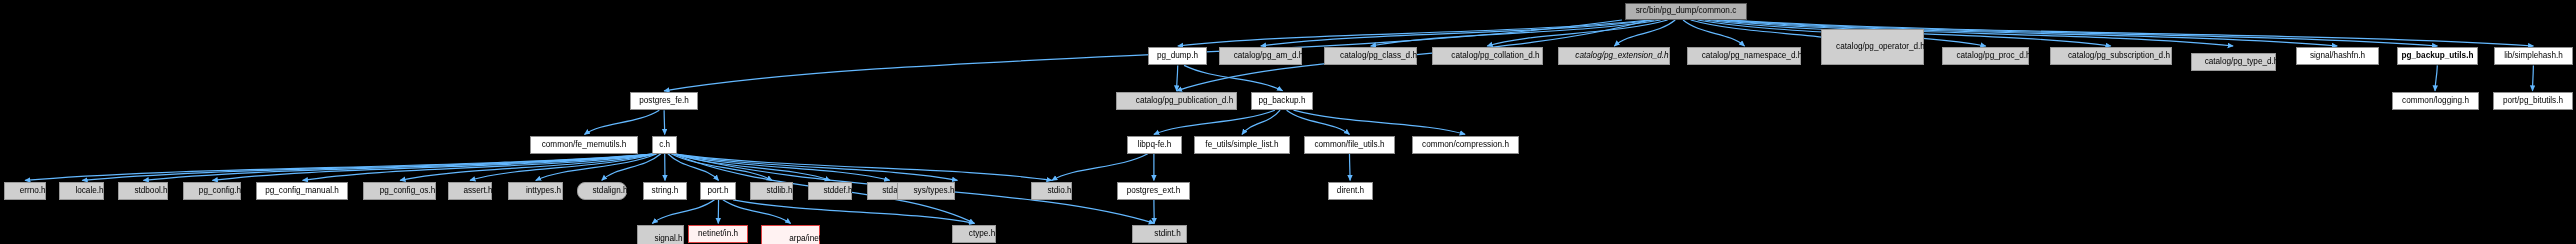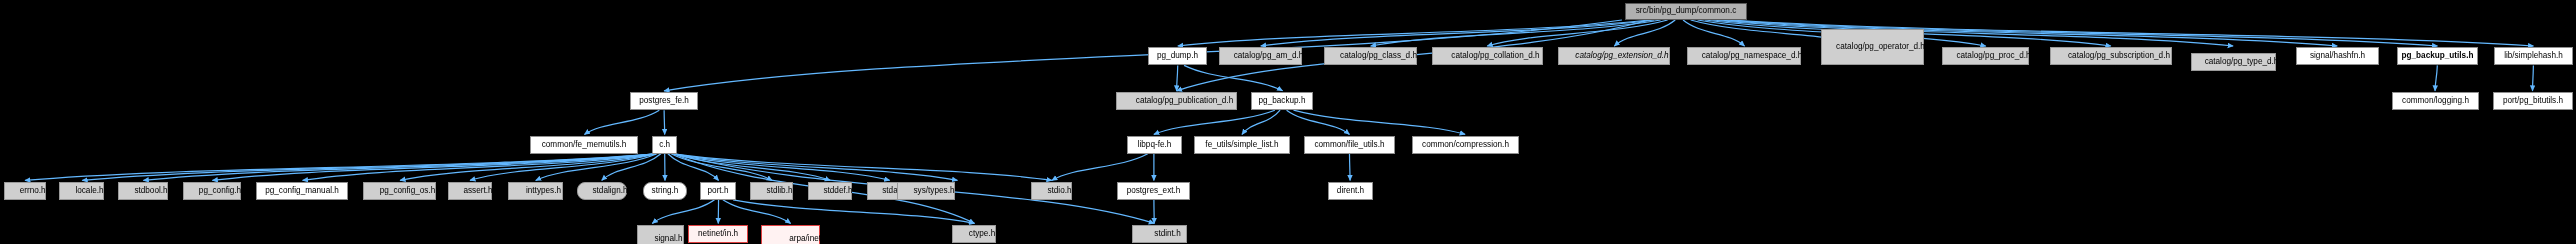--- a/index.html
+++ b/index.html
@@ -112,21 +112,21 @@
       <div class="node white" style="left: 1412px; top: 136px; width: 107px; height: 18px;">common/compression.h</div>
       <div class="node gray" style="left: 3.6px; top: 182px; width: 42px; height: 18px;">errno.h</div>
       <div class="node gray" style="left: 59px; top: 182px; width: 45px; height: 18px;">locale.h</div>
       <div class="node gray" style="left: 118px; top: 182px; width: 50px; height: 18px;">stdbool.h</div>
       <div class="node gray" style="left: 183px; top: 182px; width: 58px; height: 18px;">pg_config.h</div>
       <div class="node white" style="left: 256px; top: 182px; width: 92px; height: 18px;">pg_config_manual.h</div>
       <div class="node gray" style="left: 363px; top: 182px; width: 73px; height: 18px;">pg_config_os.h</div>
       <div class="node gray" style="left: 448px; top: 182px; width: 44px; height: 18px;">assert.h</div>
       <div class="node gray" style="left: 508px; top: 182px; width: 55px; height: 18px;">inttypes.h</div>
       <div class="node gray" style="left: 577px; top: 182px; width: 50px; height: 18px; border-radius: 8px;">stdalign.h</div>
-      <div class="node white" style="left: 643px; top: 182px; width: 44px; height: 18px; border-radius: 8px;">string.h</div>
+      <div class="node white" style="left: 643px; top: 182px; width: 44px; height: 18px;">string.h</div>
       <div class="node white" style="left: 700px; top: 182px; width: 36px; height: 18px;">port.h</div>
       <div class="node gray" style="left: 750px; top: 182px; width: 43px; height: 18px;">stdlib.h</div>
       <div class="node gray" style="left: 808px; top: 182px; width: 44px; height: 18px;">stddef.h</div>
       <div class="node gray" style="left: 867px; top: 182px; width: 44px; height: 18px;">stdarg.h</div>
       <div class="node gray" style="left: 897px; top: 182px; width: 58px; height: 18px;">sys/types.h</div>
       <div class="node gray" style="left: 1031px; top: 182px; width: 41px; height: 18px;">stdio.h</div>
       <div class="node white" style="left: 1117px; top: 182px; width: 73px; height: 18px;">postgres_ext.h</div>
       <div class="node white" style="left: 1328px; top: 182px; width: 45px; height: 18px;">dirent.h</div>
       <div class="node gray" style="left: 629px; top: 225px; width: 47px; height: 29px; margin-left: 8px;">signal.h</div>
       <div class="node red" style="left: 688px; top: 225px; width: 60px; height: 17.6px;">netinet/in.h</div>

